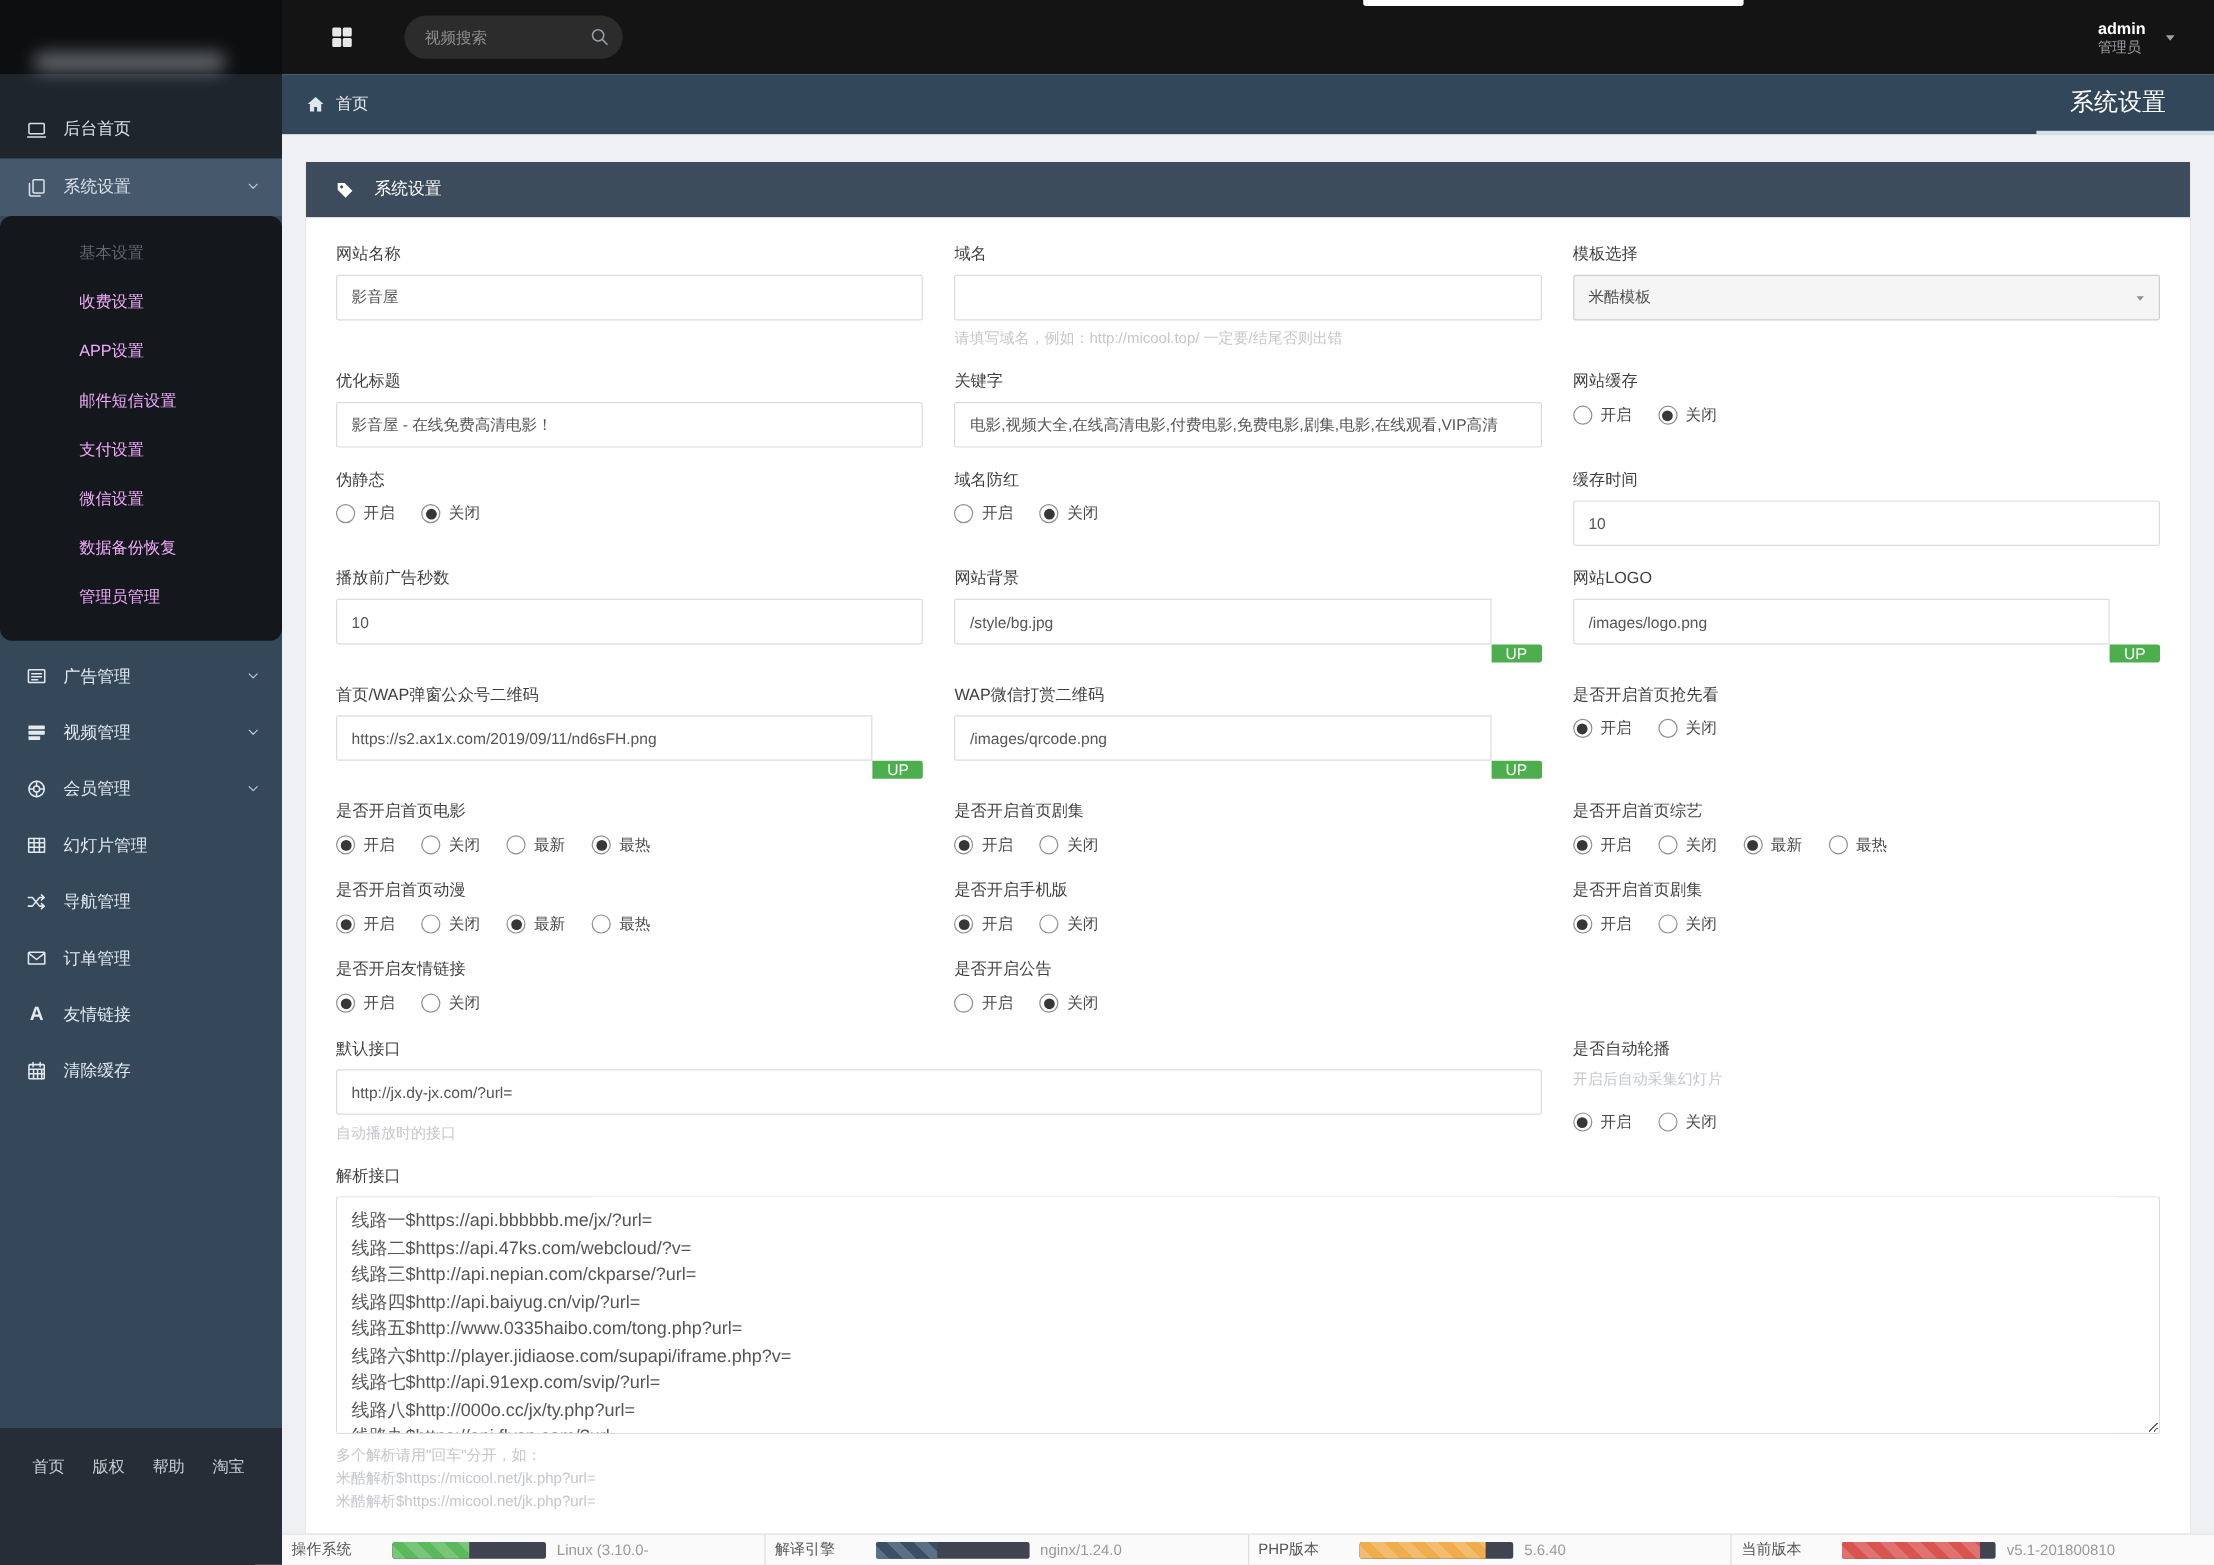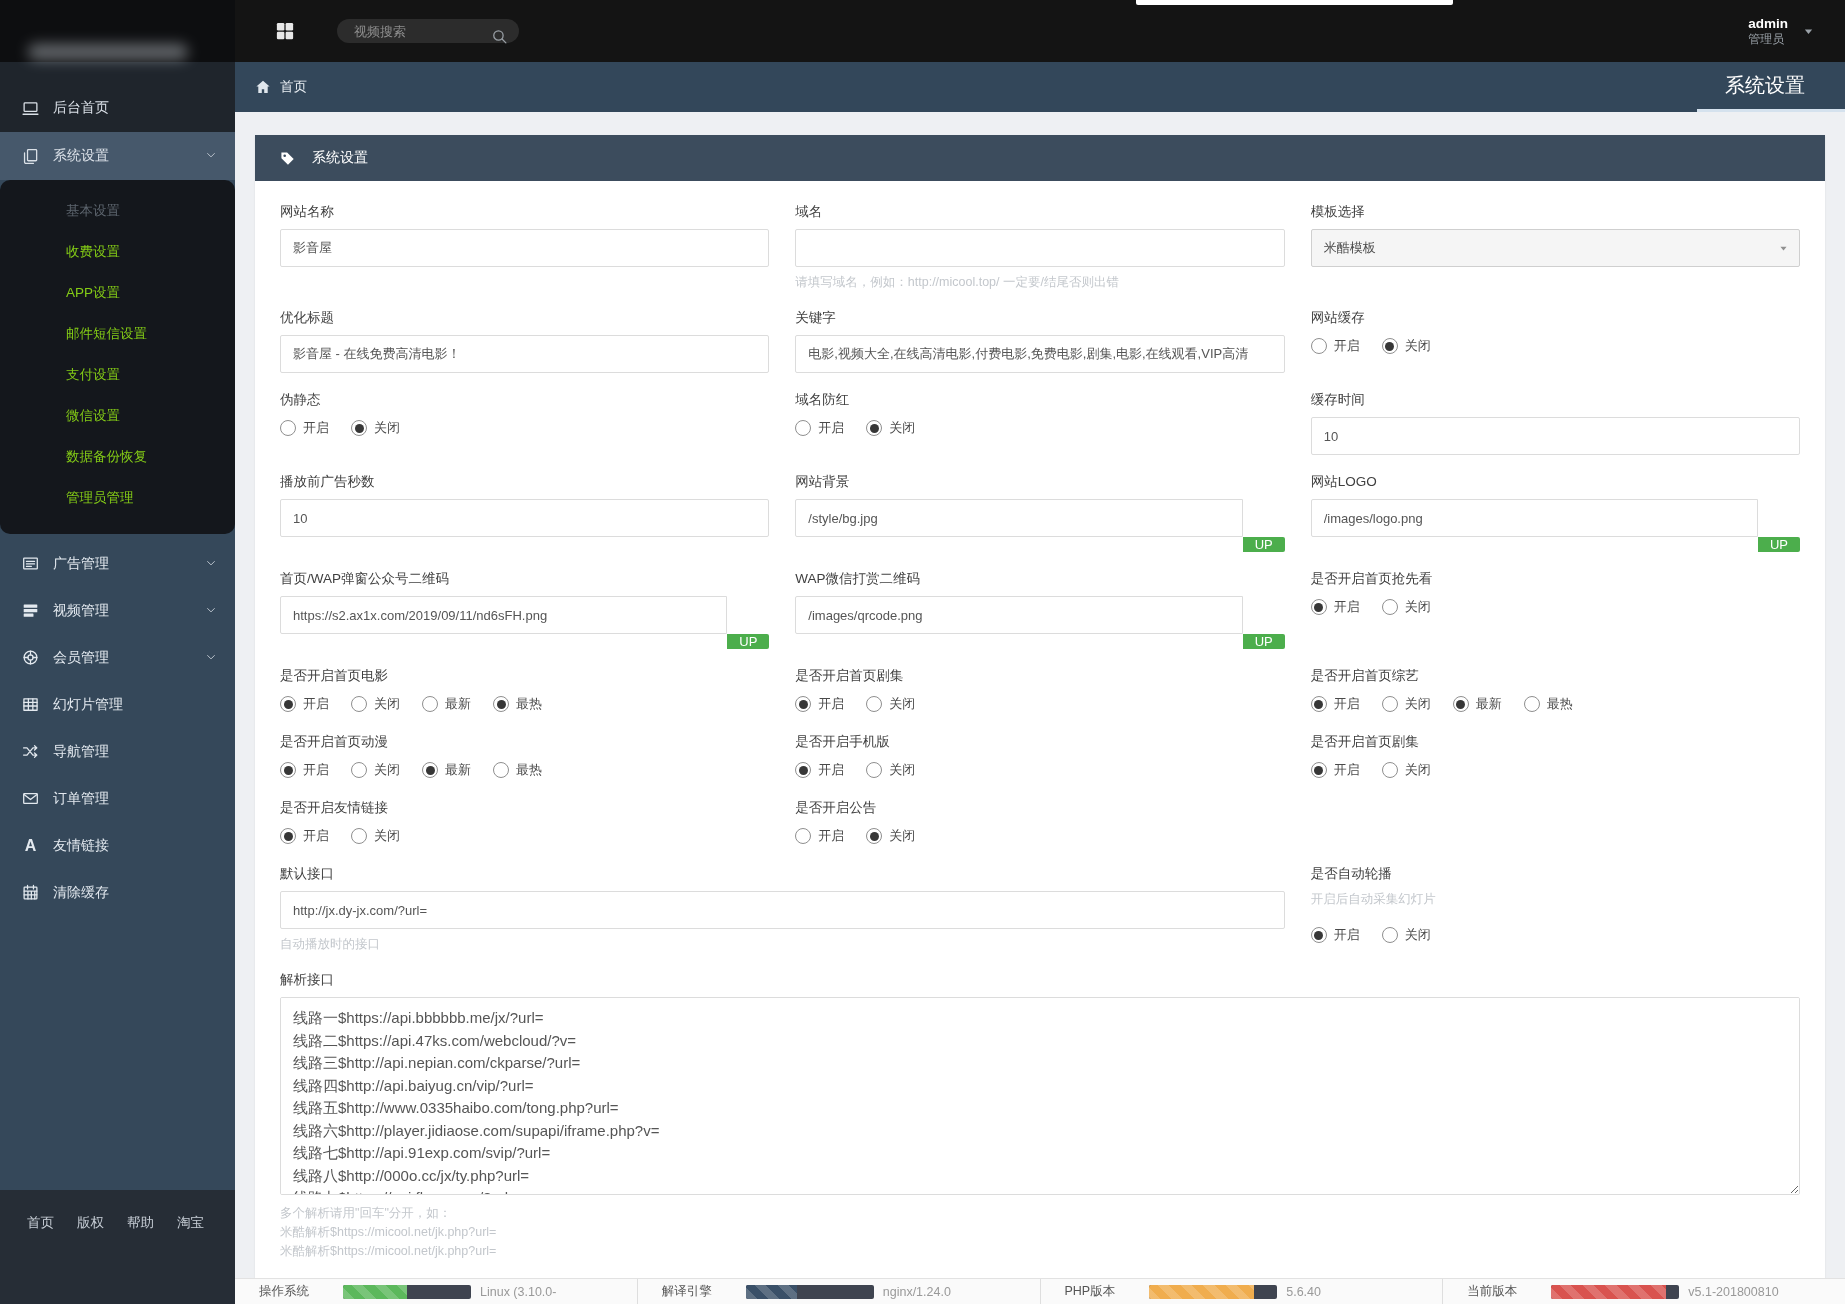--- a/index.html
+++ b/index.html
@@ -11,36 +11,36 @@
   .sidebar { width:235px; flex:0 0 235px; background:#35485a; display:flex; flex-direction:column; position:relative; }
   .logo-area { height:62px; background:#0d0e10; position:relative; overflow:visible; z-index:2; }
   .logo-blur { position:absolute; left:28px; top:44px; width:160px; height:16px; background:#cfd6dd; border-radius:8px; filter:blur(7px); opacity:.45; }
   .sec-top { background:#1f252c; padding-top:22px; }
   .side-item { height:48px; display:flex; align-items:center; gap:14px; padding:0 18px 0 22px; color:#dbe1e8; font-size:14px; cursor:pointer; }
   .side-item .icon svg { width:17px; height:17px; display:block; }
   .side-item.active { background:#46586b; }
   .chev { margin-left:auto; opacity:.85; }
   .chev svg { width:12px !important; height:12px !important; }
   .submenu { background:#14171c; padding:10px 0 16px;border-radius:10px; }
-  .sub-item { height:41px; display:flex; align-items:center; padding-left:66px; color:#84cc16; font-size:13.5px; cursor:pointer; }
+  .sub-item { height:41px; display:flex; align-items:center; padding-left:66px; color:#f0abfc; font-size:13.5px; cursor:pointer; }
   .sub-item.current { color:#5d656e; }
   .menu-main { padding-top:6px; }
   .menu-main .side-item { height:47px; color:#e3e9ef; }
   .side-spacer { flex:1; }
   .side-footer { background:#262d36; height:114px; display:flex; gap:23px; padding:24px 0 0 27px; align-items:flex-start; }
   .side-footer a { color:#c7ced6; font-size:13.5px; text-decoration:none; cursor:pointer; }
   .a-glyph { font-weight:bold; font-size:16px; line-height:17px; display:block; width:17px; text-align:center; }
 
   
   .main { flex:1; display:flex; flex-direction:column; min-width:0; }
 
   .topbar { height:62px; background:#141414; display:flex; align-items:center; padding:0 24px 0 40px; position:relative; flex:0 0 62px; }
   .grid-btn { color:#e8e8e8; cursor:pointer; margin-right:42px; }
   .grid-btn svg { width:20px; height:20px; display:block; }
-  .search-pill { position:relative; width:182px; height:24px; background:#2c2c2c; border-radius:18px; }
+  .search-pill { position:relative; width:182px; height:36px; background:#2c2c2c; border-radius:18px; }
   .search-pill input { width:100%; height:100%; background:transparent; border:none; outline:none; color:#c5c5c5; font-size:13px; padding:0 36px 0 17px; font-family:inherit; }
   .search-pill input::placeholder { color:#8f8f8f; }
   .search-ico { position:absolute; right:11px; top:9px; color:#9aa0a6; cursor:pointer; }
   .search-ico svg { width:17px; height:17px; display:block; }
   .loading-strip { position:absolute; left:901px; top:0; width:317px; height:5px; background:#ffffff; border-radius:0 0 2px 2px; }
   .user-box { margin-left:auto; text-align:left; cursor:pointer; padding-right:14px; }
   .u-name { color:#ffffff; font-size:13.5px; font-weight:bold; line-height:16px; }
   .u-role { color:#9aa1a8; font-size:12px; line-height:15px; }
   .user-caret { color:#9aa1a8; margin-right:6px; cursor:pointer; }
   .user-caret svg { width:13px; height:13px; display:block; }
@@ -74,21 +74,21 @@
   .radio-row { display:flex; gap:22px; align-items:center; height:22px; }
   .radio-opt { display:flex; align-items:center; gap:7px; font-size:13px; color:#4a4a4a; cursor:pointer; }
   .radio { width:16px; height:16px; border:1px solid #8f8f8f; border-radius:50%; background:#fff; position:relative; flex:0 0 16px; }
   .radio.on::after { content:""; position:absolute; inset:2.5px; border-radius:50%; background:#373737; }
   .rh-helper { font-size:12.5px; color:#c3c7cc; margin:3px 0 16px; line-height:17px; }
   .f-textarea { width:100%; height:198px; border:1px solid #dcdcdc; border-radius:2px; padding:9px 12px; font-size:15px; color:#555; font-family:inherit; line-height:1.5; white-space:pre; overflow:auto; resize:both; outline:none; }
   .helper-lines { margin-top:6px; }
   .helper-lines div { font-size:12.5px; color:#c3c7cc; line-height:19px; }
 
   .statusbar { height:26px; flex:0 0 26px; background:#fafafa; border-top:1px solid #e2e2e2; display:flex; align-items:center; }
-  .seg { flex:1; display:flex; align-items:center; padding-left:24px; height:100%; }
+  .seg { flex:1; display:flex; align-items:center; padding-left:8px; height:100%; }
   .seg + .seg { border-left:1px solid #dedede; }
   .seg-label { color:#555; font-size:12.5px; margin-right:34px; white-space:nowrap; }
   .bar { width:128px; height:14px; background:#3f4450; border-radius:2px; overflow:hidden; flex:0 0 128px; }
   .bar-fill { height:100%; background-image:repeating-linear-gradient(45deg, rgba(255,255,255,.18) 0 8px, rgba(0,0,0,0) 8px 16px); }
   .seg-value { color:#999; font-size:12.5px; margin-left:9px; white-space:nowrap; }
 
   svg { fill:none; stroke:currentColor; stroke-width:1.2; stroke-linecap:round; stroke-linejoin:round; }
   svg.fillic { fill:currentColor; stroke:none; }
 </style>
 </head>

